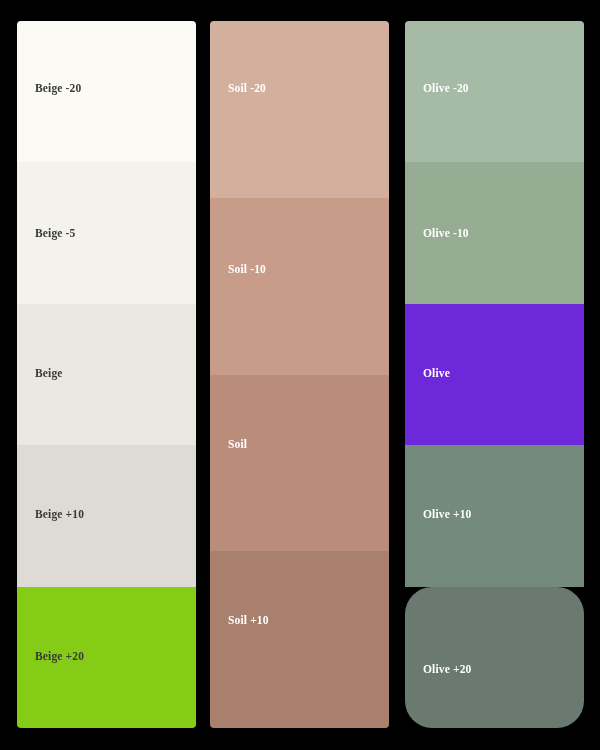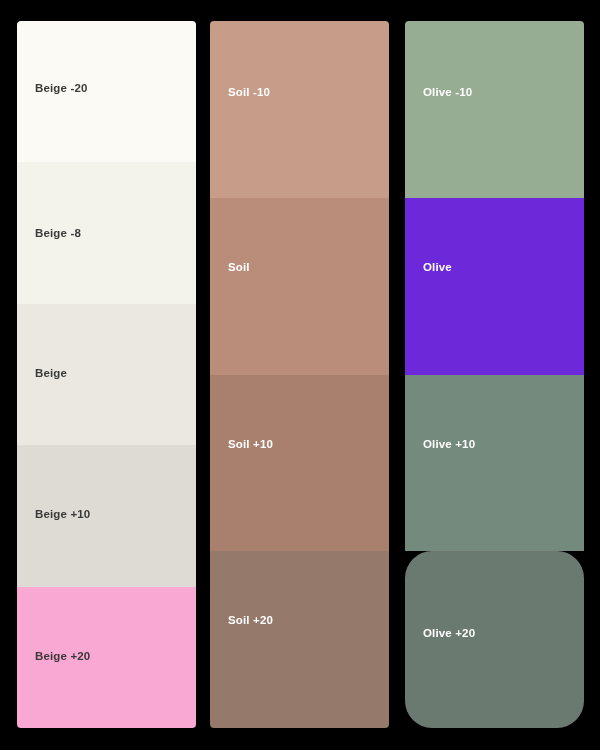--- a/index.html
+++ b/index.html
@@ -12,20 +12,21 @@
     height: 750px;
     background: #000000;
     font-family: "Liberation Sans", sans-serif;
     overflow: hidden;
   }
   #palette-board {
     position: relative;
     width: 600px;
     height: 568px;
     background: #000000;
+    font-family: Liberation Serif, serif;
   }
   .swatch-column {
     position: absolute;
     top: 21px;
     height: 707px;
     width: 179px;
     border-radius: 4px;
     overflow: hidden;
     display: flex;
     flex-direction: column;
@@ -61,49 +62,52 @@
 </head>
 <body style="background-color: rgb(0, 0, 0);">
 
 <div id="palette-board" style="background-color: rgb(0, 0, 0);">
 
   <div class="swatch-column" id="column-beige">
     <div class="swatch" style="background-color: rgb(251, 250, 245);">
       <span class="swatch-label label-dark pos-a">Beige -20</span>
     </div>
     <div class="swatch" style="background-color: rgb(243, 243, 236);">
-      <span class="swatch-label label-dark pos-b">Beige -8</span>
+      <span class="swatch-label label-dark pos-b">Beige -5</span>
     </div>
     <div class="swatch" style="background-color: rgb(234, 232, 225);">
       <span class="swatch-label label-dark pos-c">Beige</span>
     </div>
     <div class="swatch" style="background-color: rgb(222, 219, 213);">
       <span class="swatch-label label-dark pos-c">Beige +10</span>
     </div>
-    <div class="swatch" style="background-color: #f9a8d4;">
+    <div class="swatch" style="background-color: #84cc16;">
       <span class="swatch-label label-dark pos-c">Beige +20</span>
     </div>
   </div>
 
   <div class="swatch-column" id="column-soil">
+    <div class="swatch" style="background-color: rgb(211, 175, 157);">
+      <span class="swatch-label label-light pos-a">Soil -20</span>
+    </div>
     <div class="swatch" style="background-color: rgb(199, 156, 136);">
       <span class="swatch-label label-light pos-b">Soil -10</span>
     </div>
     <div class="swatch" style="background-color: rgb(185, 141, 121);">
       <span class="swatch-label label-light pos-c">Soil</span>
     </div>
     <div class="swatch" style="background-color: rgb(169, 128, 109); text-align: right;">
       <span class="swatch-label label-light pos-c">Soil +10</span>
     </div>
-    <div class="swatch" style="background-color: rgb(149, 122, 108);">
-      <span class="swatch-label label-light pos-c">Soil +20</span>
-    </div>
   </div>
 
   <div class="swatch-column" id="column-olive">
+    <div class="swatch" style="background-color: rgb(166, 187, 166);">
+      <span class="swatch-label label-light pos-a">Olive -20</span>
+    </div>
     <div class="swatch" style="background-color: rgb(150, 173, 148);">
       <span class="swatch-label label-light pos-b">Olive -10</span>
     </div>
     <div class="swatch" style="background-color: #6d28d9;">
       <span class="swatch-label label-light pos-c">Olive</span>
     </div>
     <div class="swatch" style="background-color: rgb(115, 138, 124);">
       <span class="swatch-label label-light pos-c">Olive +10</span>
     </div>
     <div class="swatch" style="background-color: rgb(107, 122, 112); border-radius: 27px;">

